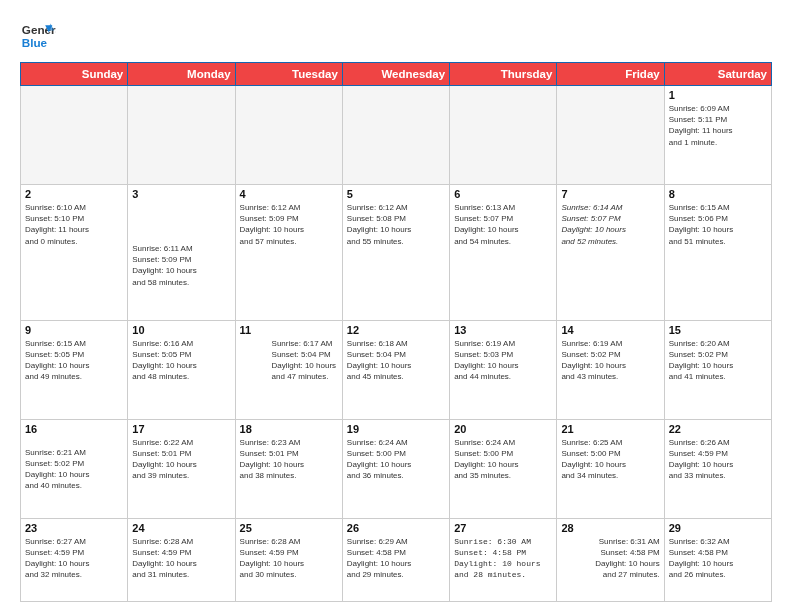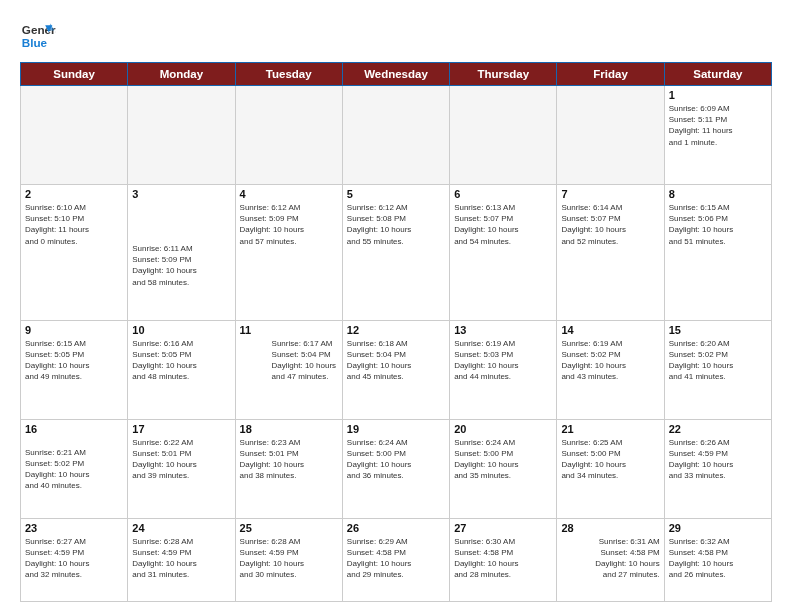--- a/index.html
+++ b/index.html
@@ -46,27 +46,27 @@
       color: #555;
     }
     .calendar {
       flex: 1;
       border: 1px solid #ccc;
       border-collapse: collapse;
       width: 100%;
       table-layout: fixed;
     }
     .calendar thead tr th {
-      background-color: #7f1d1d;
+      background-color: #ef4444;
       color: #fff;
       font-size: 11.5px;
       font-weight: bold;
       padding: 5px 4px;
       border: 1px solid #1565b0;
-      text-align: center;
+      text-align: right;
     }
     .calendar tbody tr td {
       border: 1px solid #ccc;
       vertical-align: top;
       padding: 3px 4px;
       font-size: 8.5px;
       color: #222;
       height: 78px;
       background: #fff;
     }
@@ -167,21 +167,21 @@
           </td>
           <td>
             <span class="day-number">6</span>
             <div class="day-info" style="white-space: pre-line;">Sunrise: 6:13 AM
 Sunset: 5:07 PM
 Daylight: 10 hours
 and 54 minutes.</div>
           </td>
           <td>
             <span class="day-number">7</span>
-            <div class="day-info" style="white-space: pre-line;">Sunrise: 6:14 AM
+            <div class="day-info" style="white-space: pre-line; font-style: italic;">Sunrise: 6:14 AM
 Sunset: 5:07 PM
 Daylight: 10 hours
 and 52 minutes.</div>
           </td>
           <td>
             <span class="day-number">8</span>
             <div class="day-info" style="white-space: pre-line;">Sunrise: 6:15 AM
 Sunset: 5:06 PM
 Daylight: 10 hours
 and 51 minutes.</div>
@@ -313,21 +313,21 @@
           </td>
           <td>
             <span class="day-number">26</span>
             <div class="day-info" style="white-space: pre-line;">Sunrise: 6:29 AM
 Sunset: 4:58 PM
 Daylight: 10 hours
 and 29 minutes.</div>
           </td>
           <td>
             <span class="day-number">27</span>
-            <div class="day-info" style="white-space: pre-line;">Sunrise: 6:30 AM
+            <div class="day-info" style="white-space: pre-line; font-family: Liberation Mono, monospace;">Sunrise: 6:30 AM
 Sunset: 4:58 PM
 Daylight: 10 hours
 and 28 minutes.</div>
           </td>
           <td>
             <span class="day-number">28</span>
             <div class="day-info" style="white-space: pre-line; text-align: right;">Sunrise: 6:31 AM
 Sunset: 4:58 PM
 Daylight: 10 hours
 and 27 minutes.</div>

